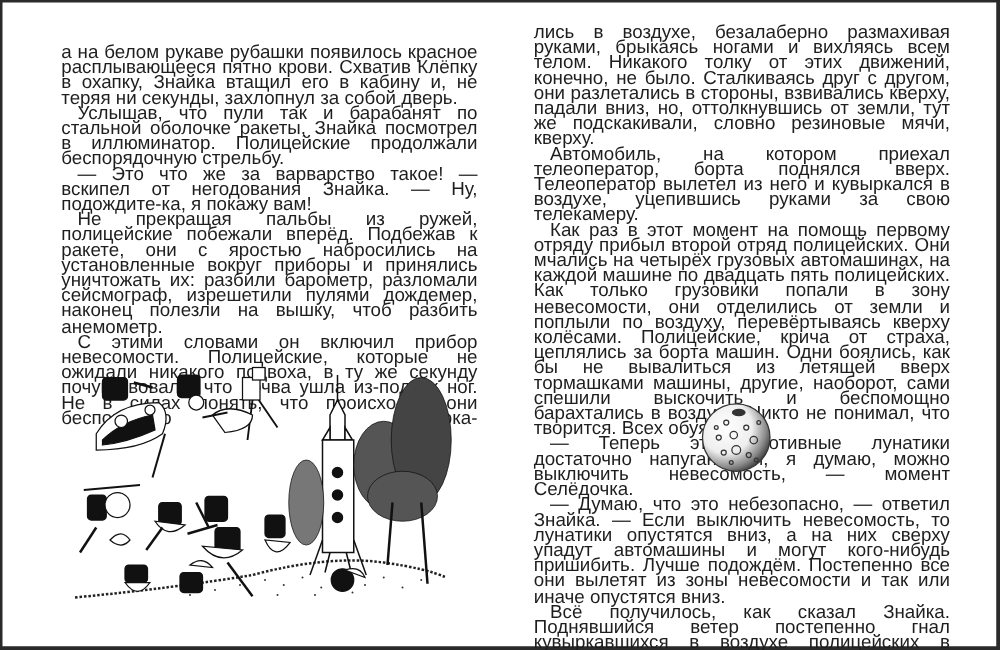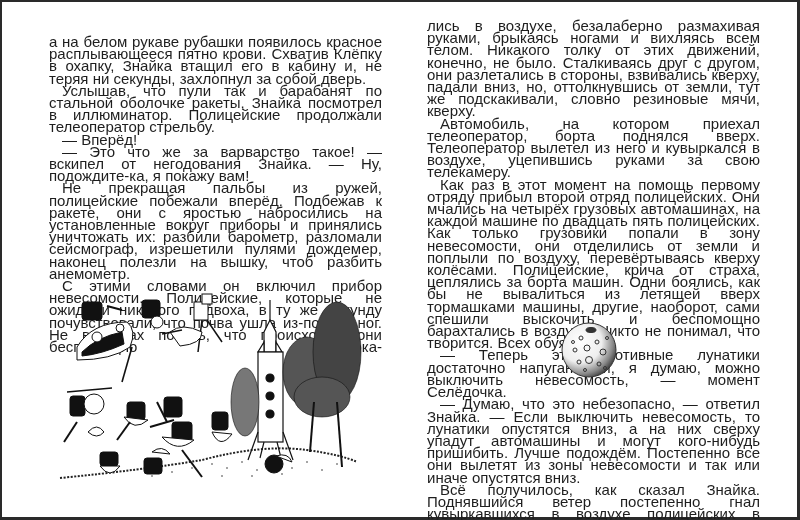--- a/index.html
+++ b/index.html
@@ -37,22 +37,21 @@
     }
   </style>
 </head>
 <body>
 
 <div class="spread">
 
   <div class="page page-left">
     <div class="text-block">
       <p class="cont">а на белом рукаве рубашки появилось красное расплывающееся пятно крови. Схватив Клёпку в охапку, Знайка втащил его в кабину и, не теряя ни секунды, захлопнул за собой дверь.</p>
-      <p>Услышав, что пули так и барабанят по стальной оболочке ракеты, Знайка посмотрел в иллюминатор. Полицейские продолжали телеоператор стрельбу.</p>
-      <p>— Вперёд!</p>
+      <p>Услышав, что пули так и барабанят по стальной оболочке ракеты, Знайка посмотрел в иллюминатор. Полицейские продолжали беспорядочную стрельбу.</p>
       <p>— Это что же за варварство такое! — вскипел от негодования Знайка. — Ну, подождите-ка, я покажу вам!</p>
       <p>Не прекращая пальбы из ружей, полицейские побежали вперёд. Подбежав к ракете, они с яростью набросились на установленные вокруг приборы и принялись уничтожать их: разбили барометр, разломали сейсмограф, изрешетили пулями дождемер, наконец полезли на вышку, чтоб разбить анемометр.</p>
       <p class="last-just">С этими словами он включил прибор невесомости. Полицейские, которые не ожидали никакого подвоха, в ту же секунду почувствовали, что почва ушла из-под их ног. Не в силах понять, что происходит, они беспомощно кувырка-</p>
     </div>
 
     <div class="illustration">
       <svg width="310" height="200" viewBox="0 0 310 200" xmlns="http://www.w3.org/2000/svg">
 
         <path d="M5,185 Q80,175 150,165 Q210,150 260,160 Q290,165 305,172 L305,190 L5,192 Z" fill="#ffffff" stroke="none"></path>
         <path d="M8,186 Q90,178 150,168 Q210,152 255,158 Q290,163 305,170" fill="none" stroke="#222" stroke-width="2" stroke-dasharray="2,1.5"></path>

